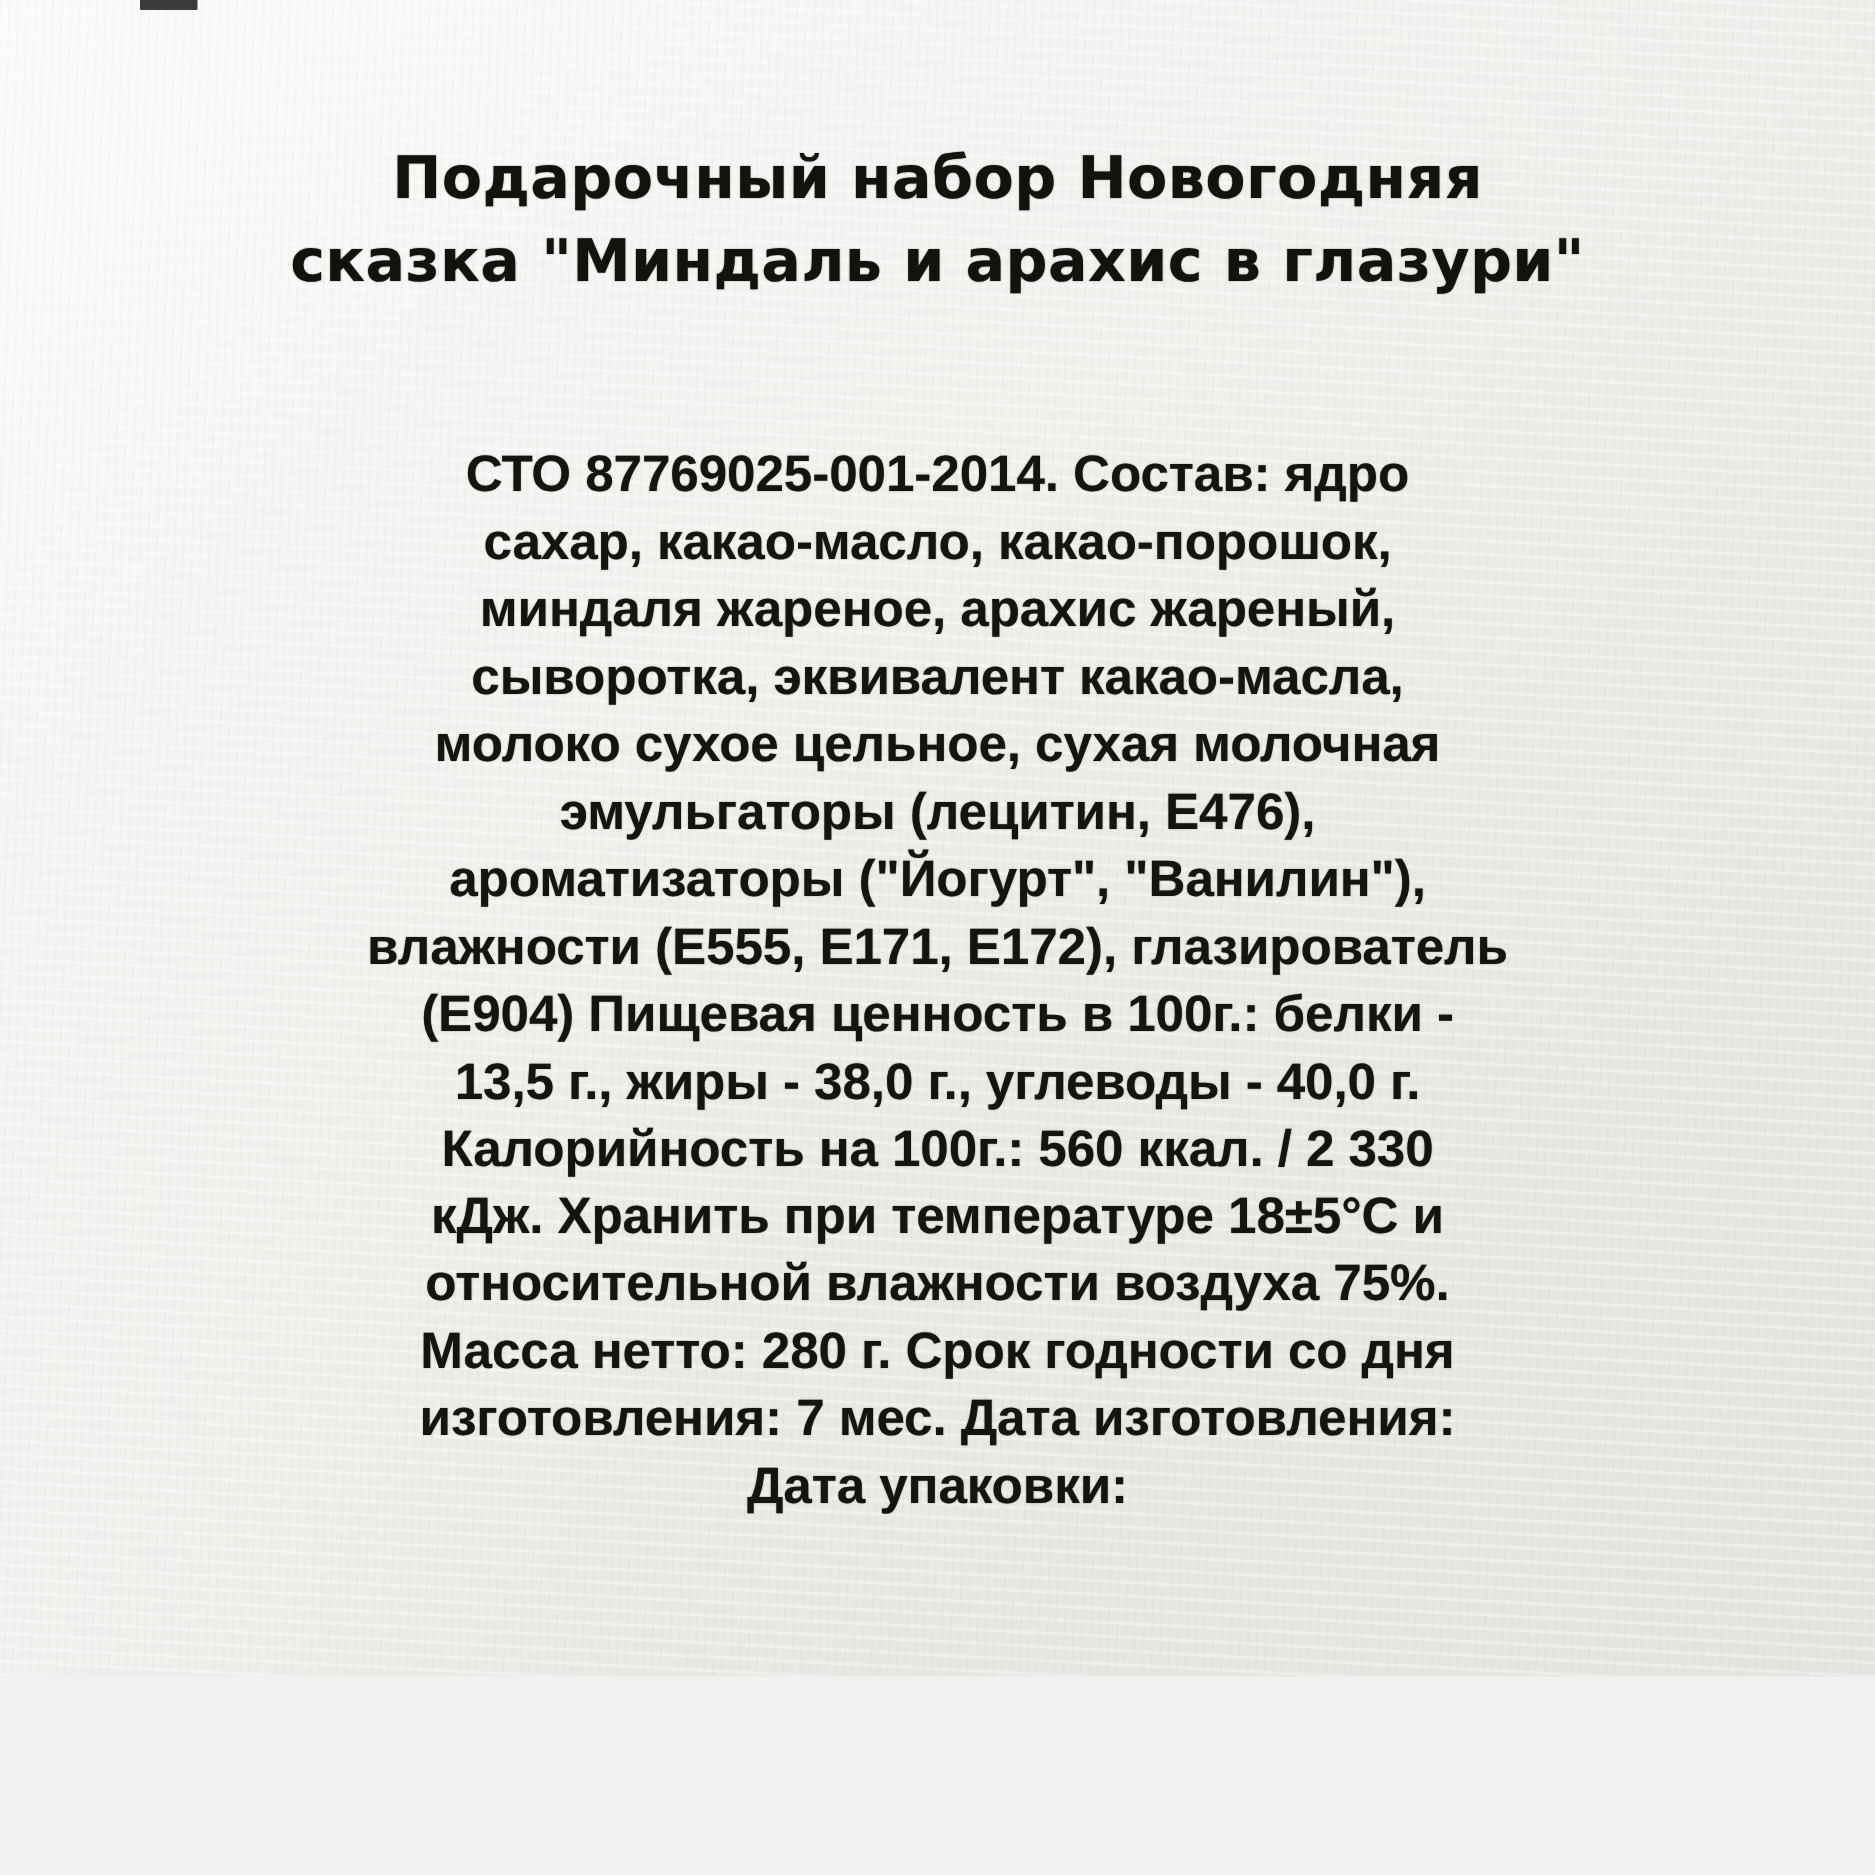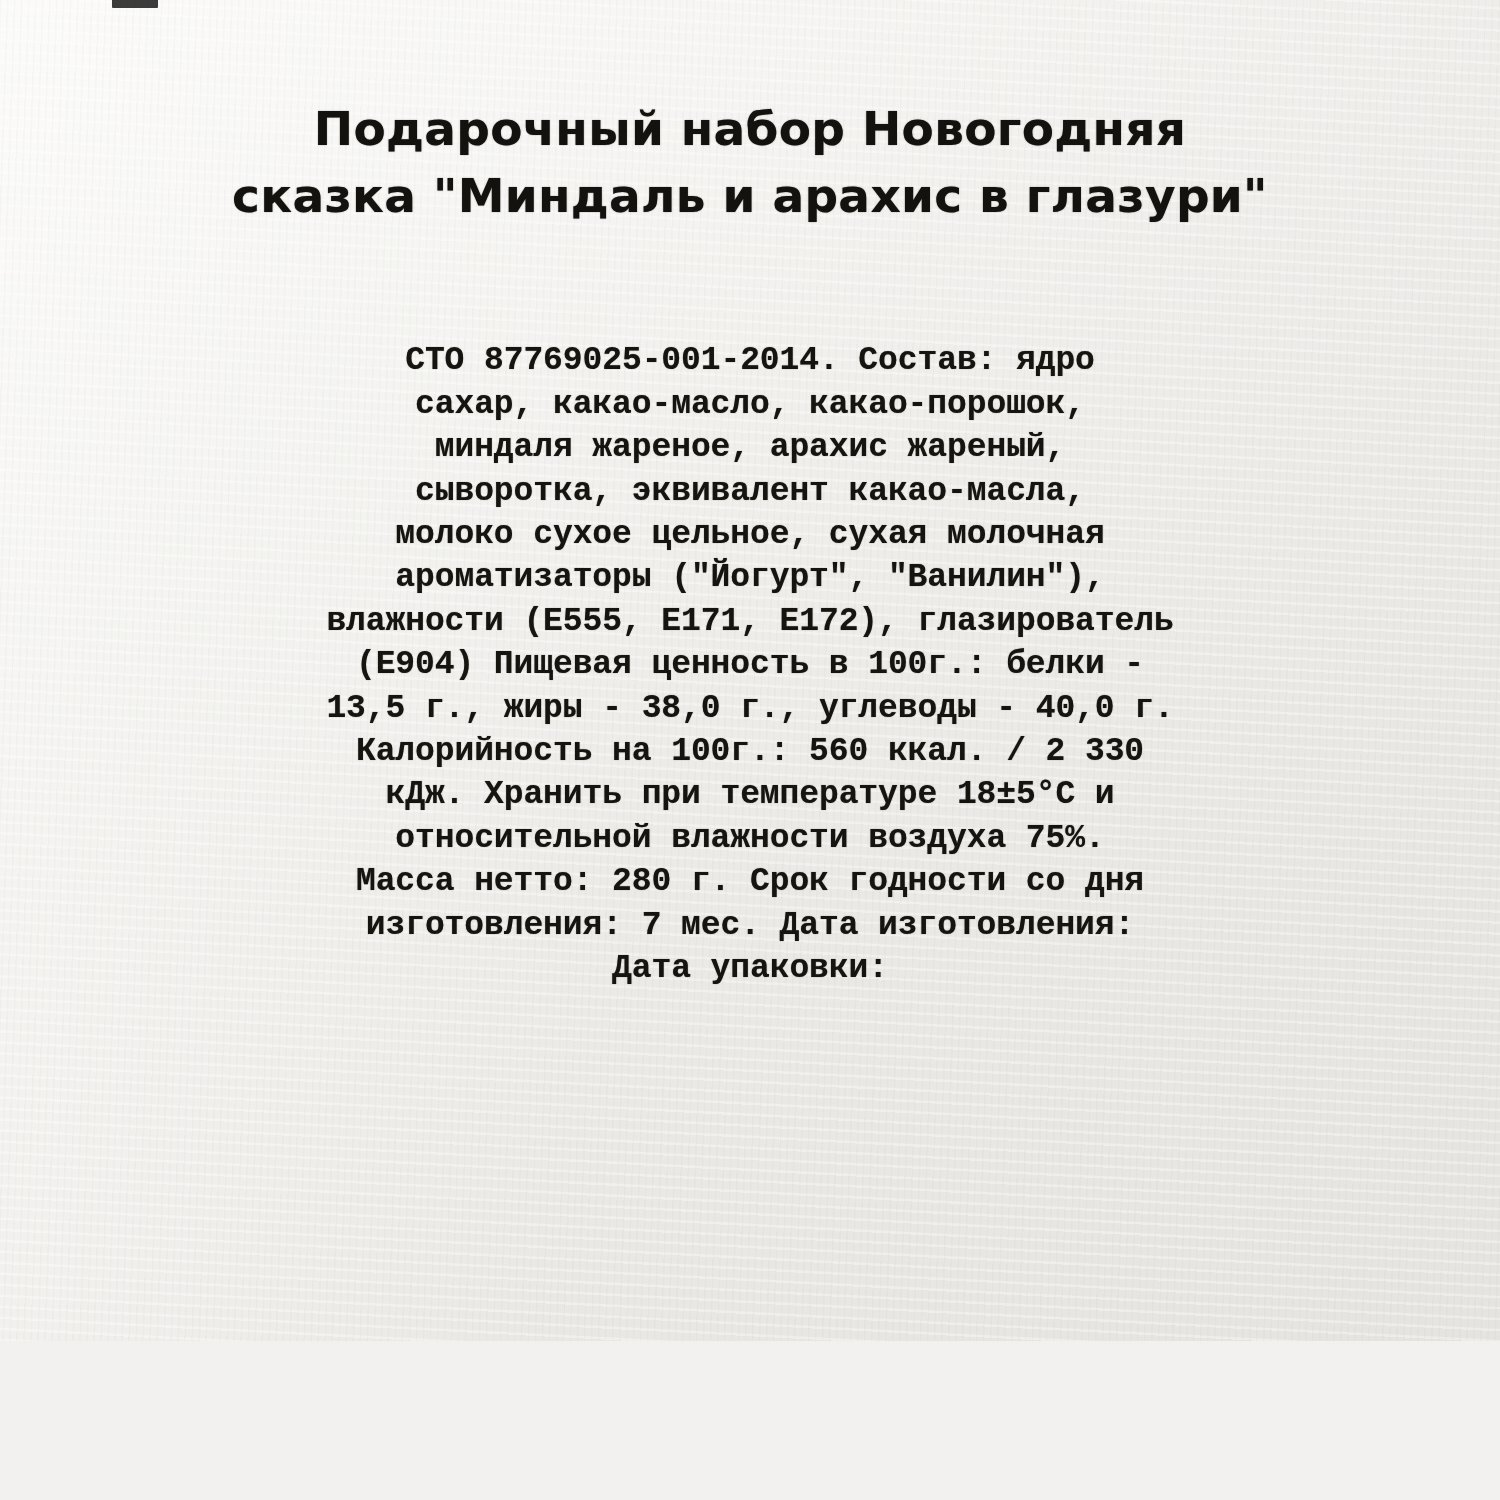--- a/index.html
+++ b/index.html
@@ -16,21 +16,21 @@
 
   
   #label-sheet {
     position: relative;
     width: 1500px;
     height: 1341px;
     background:
       linear-gradient(100deg, rgba(255,255,255,0.55) 0%, rgba(240,239,236,0.1) 45%, rgba(226,225,221,0.55) 100%),
       linear-gradient(180deg, #f7f6f4 0%, #f1f0ed 30%, #eceae6 65%, #e9e7e3 100%);
     box-sizing: border-box;
-    padding: 0;
+    padding: 14px;
   }
 
   
   #paper-texture {
     position: absolute;
     inset: 0;
     background-image:
       repeating-linear-gradient(92deg, rgba(0,0,0,0.018) 0px, rgba(0,0,0,0.018) 1px, rgba(0,0,0,0) 2px, rgba(0,0,0,0) 7px),
       repeating-linear-gradient(3deg, rgba(255,255,255,0.35) 0px, rgba(255,255,255,0.35) 2px, rgba(0,0,0,0) 3px, rgba(0,0,0,0) 11px);
     pointer-events: none;
@@ -73,23 +73,23 @@
   }
 
   .title-line-2 {
     display: block;
   }
 
   .spec-block {
     margin-top: 110px;
     width: 1180px;
     text-align: center;
-    font-family: Liberation Mono, monospace;
+    font-family: Liberation Sans, sans-serif;
     font-weight: 700;
-    font-size: 33px;
+    font-size: 41px;
     line-height: 1.315;
     color: #16140f;
     letter-spacing: -0.1px;
     text-shadow: 0 0 1.1px rgba(0,0,0,0.5);
   }
 
   .spec-line {
     display: block;
     white-space: nowrap;
   }
@@ -112,20 +112,21 @@
       <span class="title-line-1">Подарочный набор Новогодняя</span>
       <span class="title-line-2">сказка "Миндаль  и арахис в глазури"</span>
     </div>
 
     <div class="spec-block ink">
       <span class="spec-line">СТО 87769025-001-2014. Состав: ядро</span>
       <span class="spec-line">сахар, какао-масло, какао-порошок,</span>
       <span class="spec-line">миндаля жареное, арахис жареный,</span>
       <span class="spec-line">сыворотка, эквивалент какао-масла,</span>
       <span class="spec-line">молоко сухое цельное, сухая молочная</span>
+      <span class="spec-line">эмульгаторы (лецитин, Е476),</span>
       <span class="spec-line">ароматизаторы ("Йогурт", "Ванилин"),</span>
       <span class="spec-line">влажности (Е555, Е171, Е172), глазирователь</span>
       <span class="spec-line">(Е904) Пищевая ценность в 100г.: белки -</span>
       <span class="spec-line">13,5 г., жиры - 38,0 г., углеводы - 40,0 г.</span>
       <span class="spec-line">Калорийность на 100г.: 560 ккал. / 2 330</span>
       <span class="spec-line">кДж. Хранить при температуре 18±5°С и</span>
       <span class="spec-line">относительной влажности воздуха 75%.</span>
       <span class="spec-line">Масса нетто: 280 г. Срок годности со дня</span>
       <span class="spec-line">изготовления: 7 мес. Дата изготовления:</span>
       <span class="spec-line">Дата упаковки:</span>

